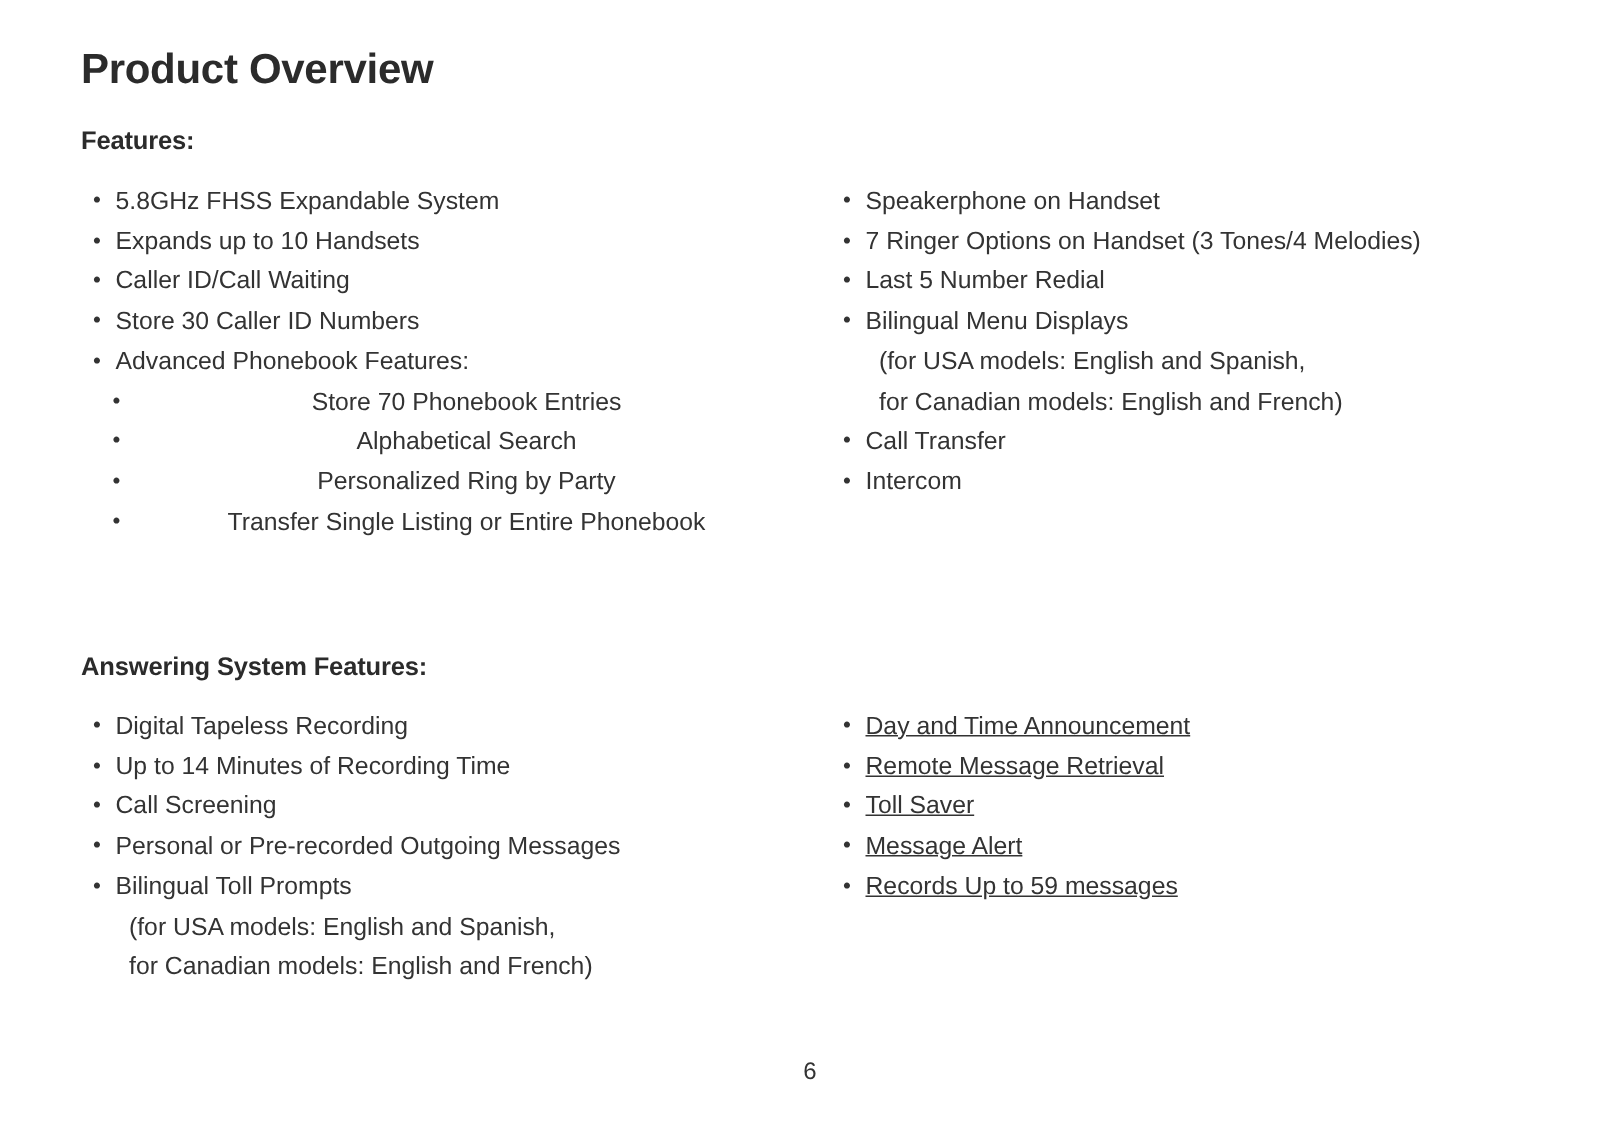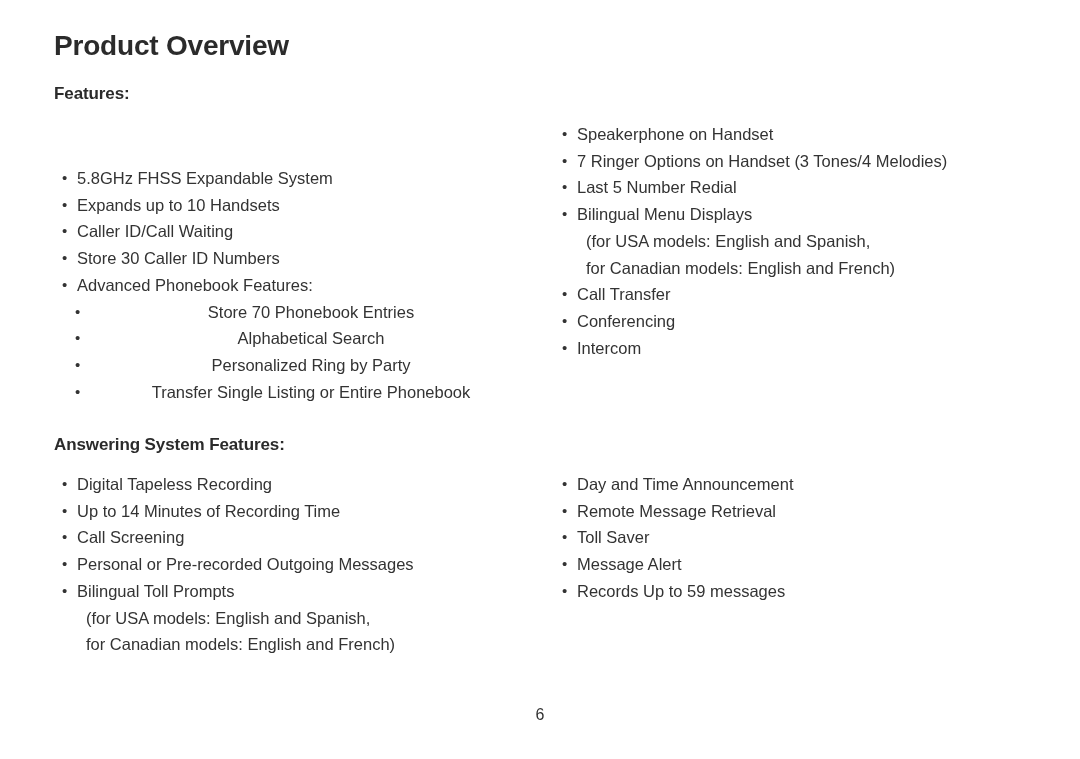--- a/index.html
+++ b/index.html
@@ -45,24 +45,24 @@
   }
   .section-heading.features { left: 54px; top: 84px; }
   .section-heading.answering { left: 54px; top: 435px; }
 
   
   .col {
     position: absolute;
     font-size: 16.5px;
     line-height: 26.7px;
   }
-  .col-features-left  { left: 62px;  top: 121px; width: 470px; margin-top: 44px; }
+  .col-features-left  { left: 62px;  top: 121px; width: 470px; }
   .col-features-right { left: 562px; top: 121px; width: 470px; }
   .col-ans-left       { left: 62px;  top: 471px; width: 470px; }
-  .col-ans-right      { left: 562px; top: 471px; width: 460px; }
+  .col-ans-right      { left: 562px; top: 471px; width: 460px; text-decoration: underline; }
 
   
   .bullet-row {
     display: block;
     position: relative;
     padding-left: 15px;
     white-space: nowrap;
   }
   .bullet-row::before {
     content: "\2022";
@@ -115,21 +115,20 @@
     </div>
 
   <div class="col col-features-right">
       <div class="bullet-row">Speakerphone on Handset</div>
       <div class="bullet-row">7 Ringer Options on Handset (3 Tones/4 Melodies)</div>
       <div class="bullet-row">Last 5 Number Redial</div>
       <div class="bullet-row">Bilingual Menu Displays</div>
       <div class="cont-line">(for USA models: English and Spanish,</div>
       <div class="cont-line">for Canadian models: English and French)</div>
       <div class="bullet-row">Call Transfer</div>
-      <div class="bullet-row">Conferencing</div>
       <div class="bullet-row">Intercom</div>
     </div>
 
   <div class="section-heading answering">Answering System Features:</div>
 
   <div class="col col-ans-left">
       <div class="bullet-row">Digital Tapeless Recording</div>
       <div class="bullet-row">Up to 14 Minutes of Recording Time</div>
       <div class="bullet-row">Call Screening</div>
       <div class="bullet-row">Personal or Pre-recorded Outgoing Messages</div>

